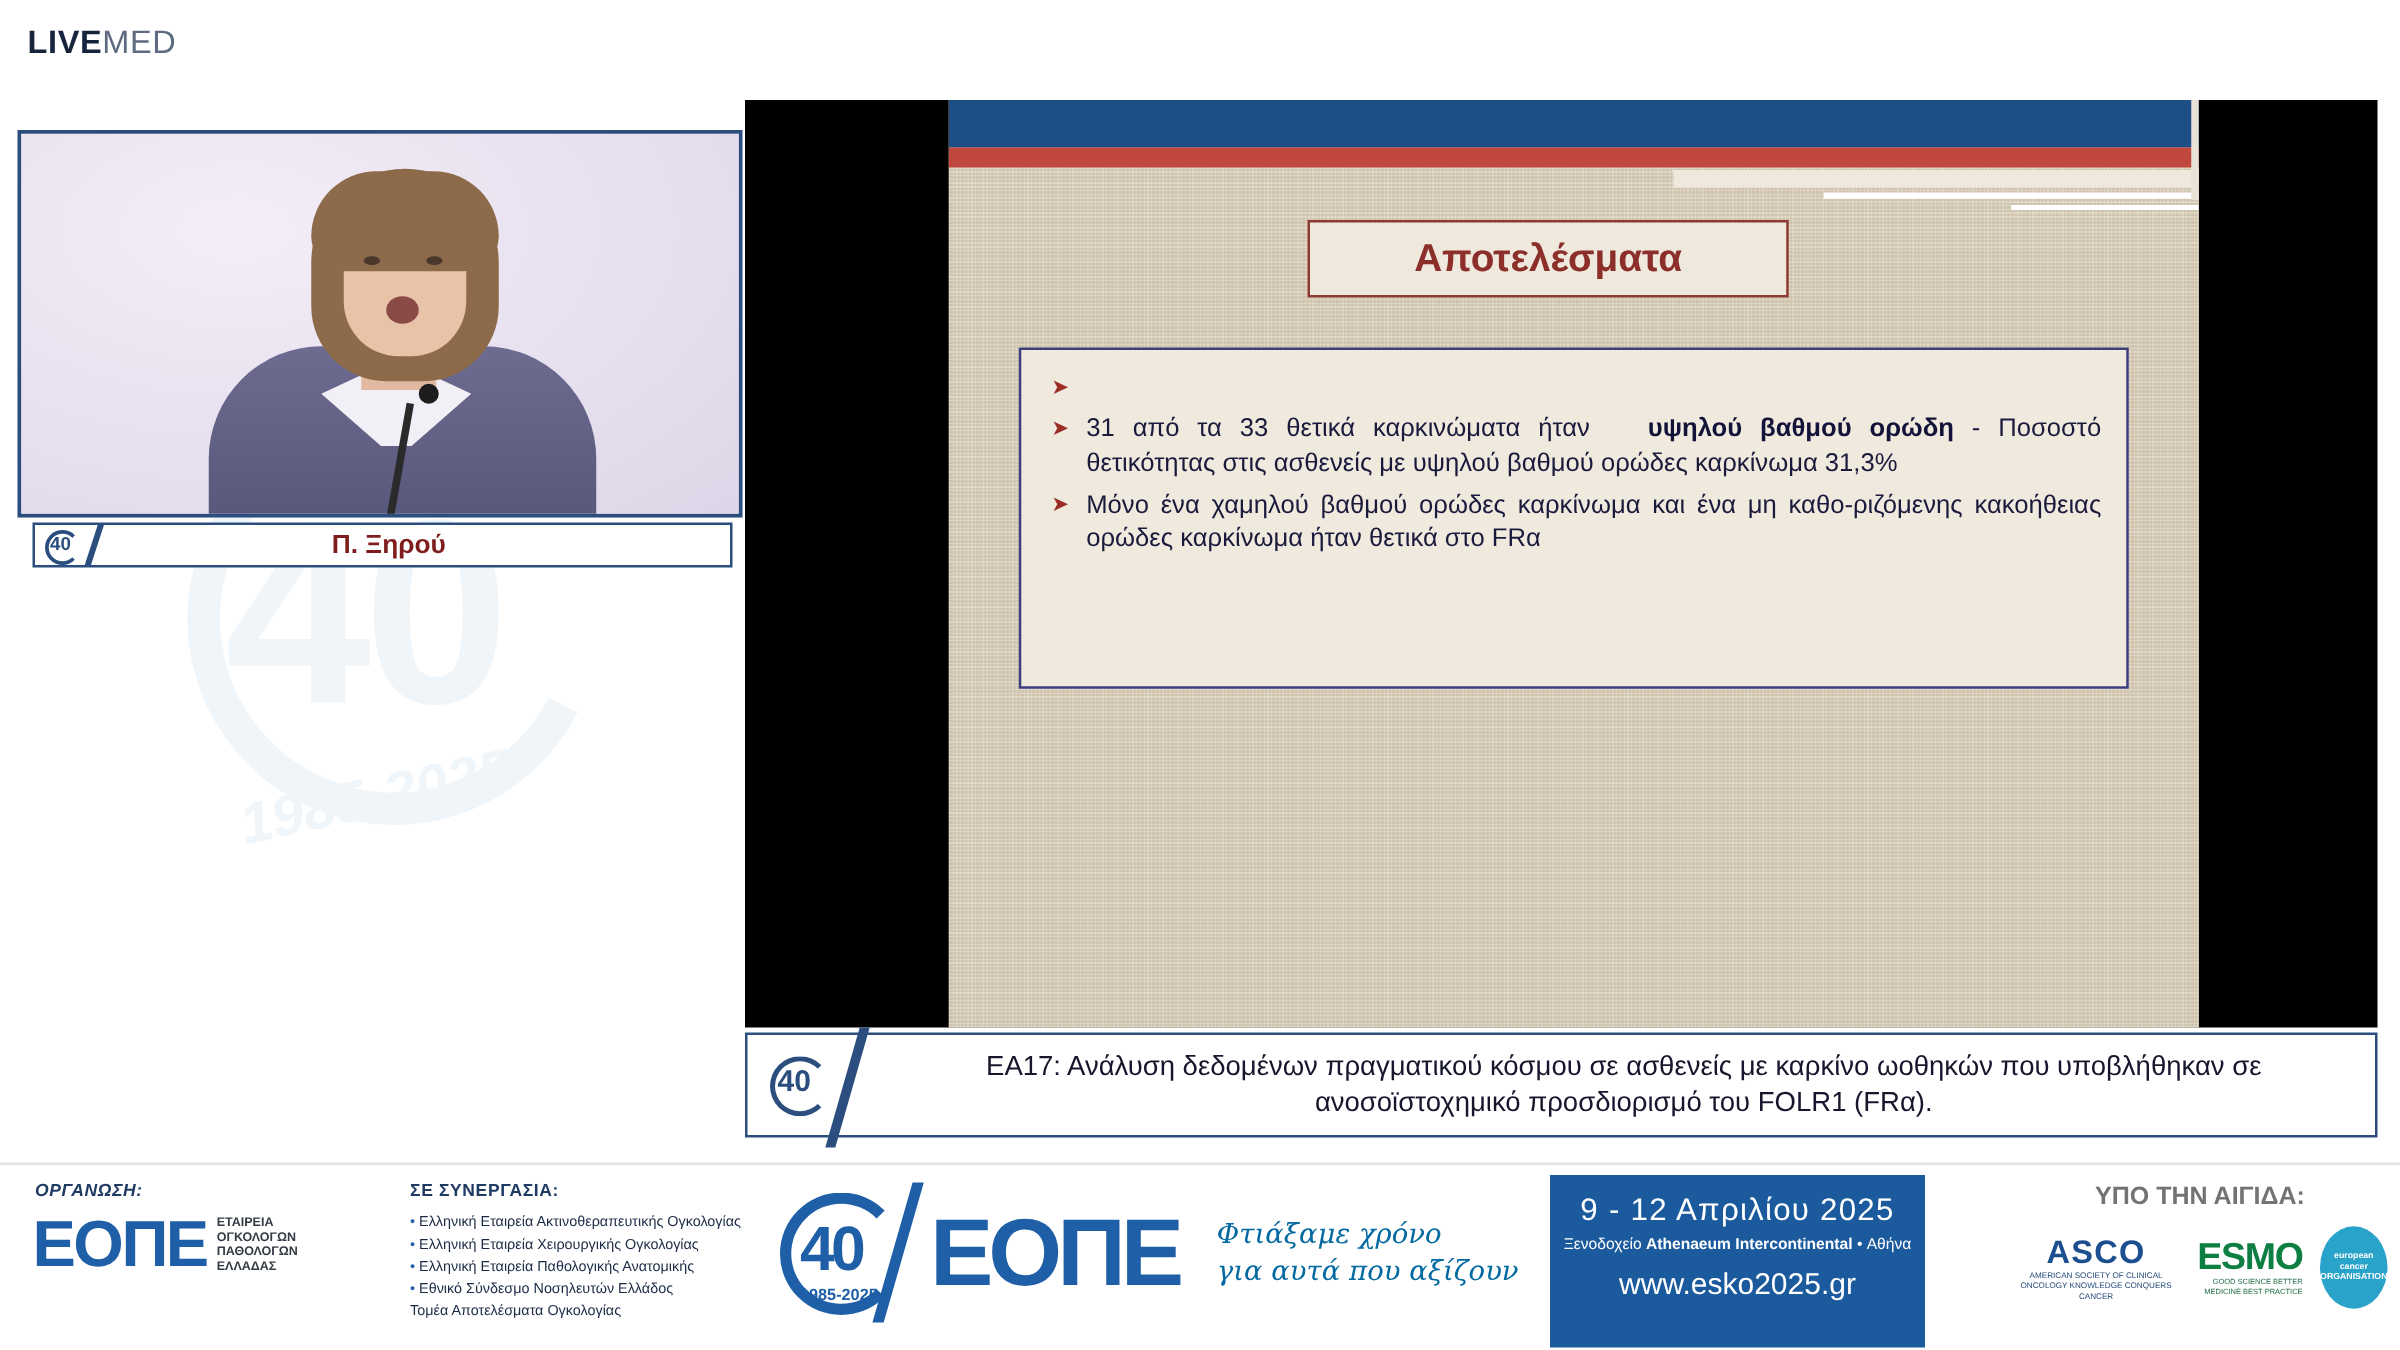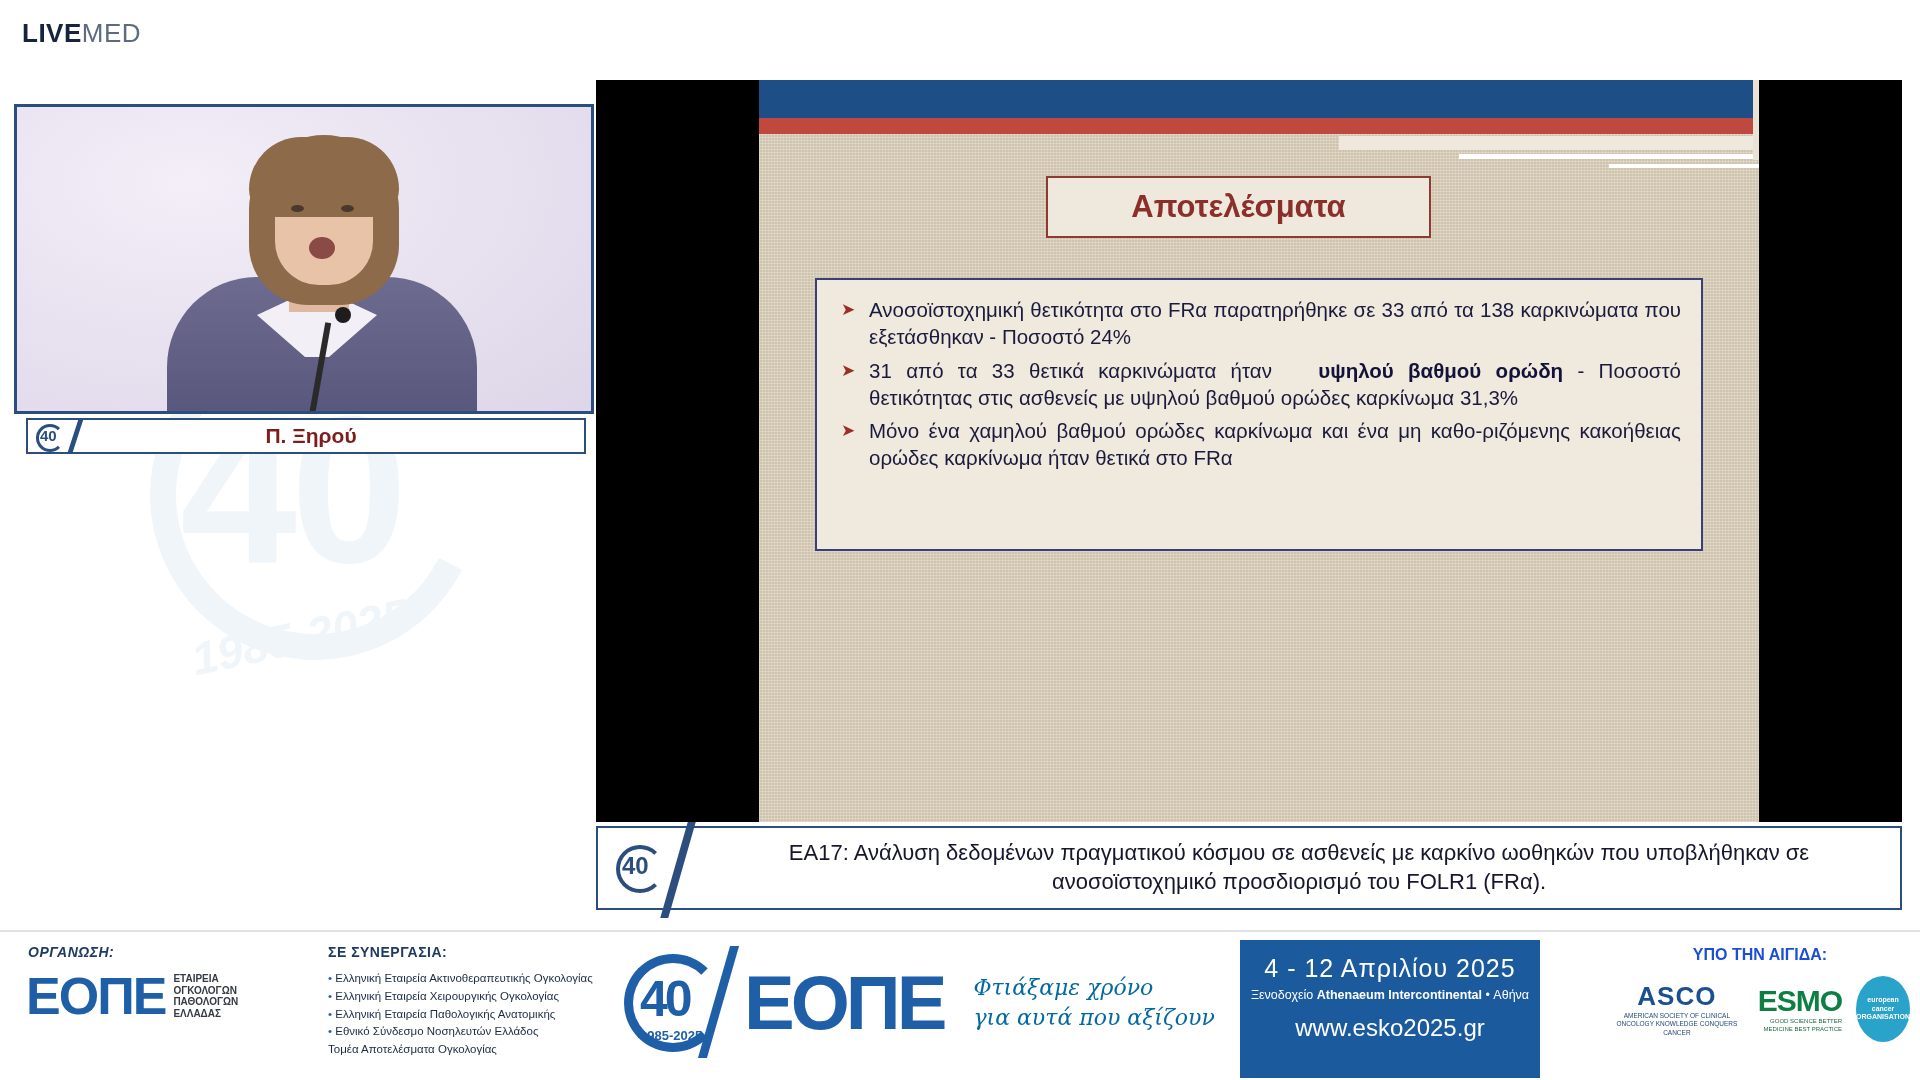--- a/index.html
+++ b/index.html
@@ -313,21 +313,21 @@
     position: absolute; left: 1240px; top: 8px;
     width: 300px; height: 138px;
     background: #1c5a9e; color: #ffffff;
     padding: 14px 10px; text-align: center;
   }
   .f-date .d1 { font-size: 25px; letter-spacing: 1px; }
   .f-date .d2 { font-size: 12.5px; margin-top: 5px; }
   .f-date .d2 b { font-weight: bold; }
   .f-date .d3 { font-size: 24px; margin-top: 12px; }
   .f-aegis { position: absolute; left: 1610px; top: 14px; width: 300px; text-align: center; }
-  .f-aegis .lbl { font-size: 16px; font-weight: bold; color: #1d4ed8; }
+  .f-aegis .lbl { font-size: 20px; font-weight: bold; color: #737373; }
   .aegis-row {
     display: flex; align-items: center; justify-content: center; gap: 14px; margin-top: 12px;
   }
   .asco { text-align: center; }
   .asco .t { font-size: 26px; font-weight: bold; color: #1c4f8f; letter-spacing: 1px; }
   .asco .s { font-size: 6.5px; color: #24497a; line-height: 1.25; }
   .esmo { text-align: right; }
   .esmo .t { font-size: 30px; font-weight: bold; color: #0e7f43; letter-spacing: -1px; }
   .esmo .s { font-size: 6px; color: #1d6b43; line-height: 1.3; }
   .eco {
@@ -387,21 +387,21 @@
       <div class="slide-strip"></div>
 
       <div class="slide-title-box">
         <div class="slide-title">Αποτελέσματα</div>
       </div>
 
       <div class="slide-body-box">
         <ul class="bullets">
           <li>
             <span class="arrow">➤</span>
-            <span>Ανοσοϊστοχημική θετικότητα στο FRα παρατηρήθηκε σε 33 από τα 138 καρκινώματα που εξετάσθηκαν - Ποσοστό 24%</span><b></b><span></span>
+            <b></b><span></span>
           </li>
           <li>
             <span class="arrow">➤</span>
             <span>31 από τα 33 θετικά καρκινώματα ήταν </span><b>υψηλού βαθμού ορώδη</b><span> - Ποσοστό θετικότητας στις ασθενείς με υψηλού βαθμού ορώδες καρκίνωμα 31,3%</span>
           </li>
           <li>
             <span class="arrow">➤</span>
             <span>Μόνο ένα χαμηλού βαθμού ορώδες καρκίνωμα και ένα μη καθο-ριζόμενης κακοήθειας ορώδες καρκίνωμα ήταν θετικά στο FRα</span><b></b><span></span>
           </li>
         </ul>
@@ -448,21 +448,21 @@
         <div class="slash"></div>
       </div>
       <div class="c-eope">ΕΟΠΕ</div>
       <div class="c-slogan">
         <div>Φτιάξαμε χρόνο</div>
         <div>για αυτά που αξίζουν</div>
       </div>
     </div>
 
     <div class="f-date">
-      <div class="d1">4 - 12 Απριλίου 2025</div>
+      <div class="d1">9 - 12 Απριλίου 2025</div>
       <div class="d2"><span>Ξενοδοχείο </span><b>Athenaeum Intercontinental</b><span> • Αθήνα</span></div>
       <div class="d3">www.esko2025.gr</div>
     </div>
 
     <div class="f-aegis">
       <div class="lbl">ΥΠΟ ΤΗΝ ΑΙΓΙΔΑ:</div>
       <div class="aegis-row">
         <div class="asco">
           <div class="t">ASCO</div>
           <div class="s">AMERICAN SOCIETY OF CLINICAL ONCOLOGY

